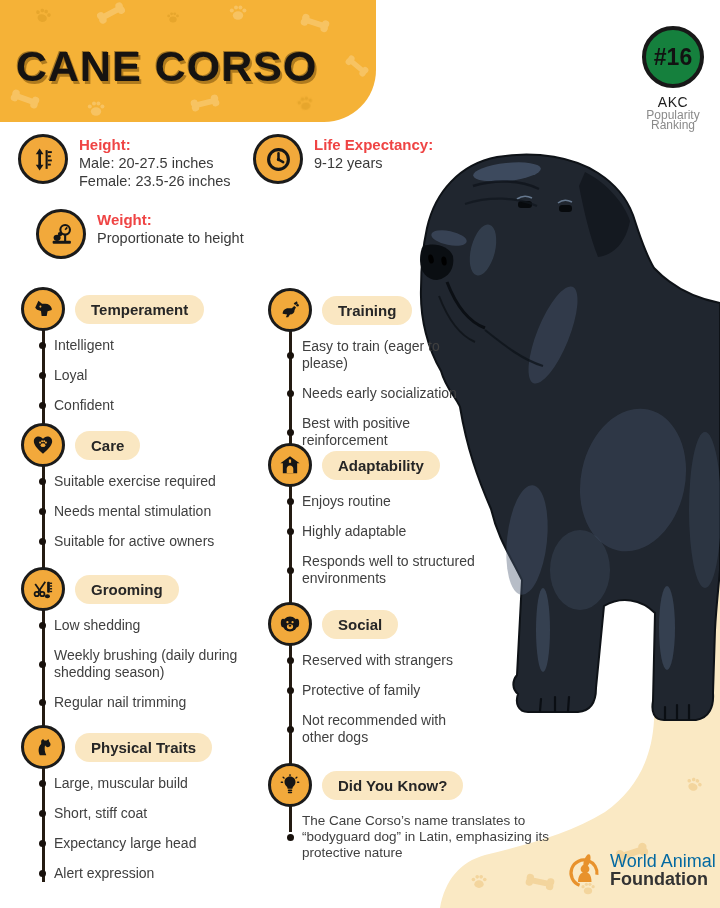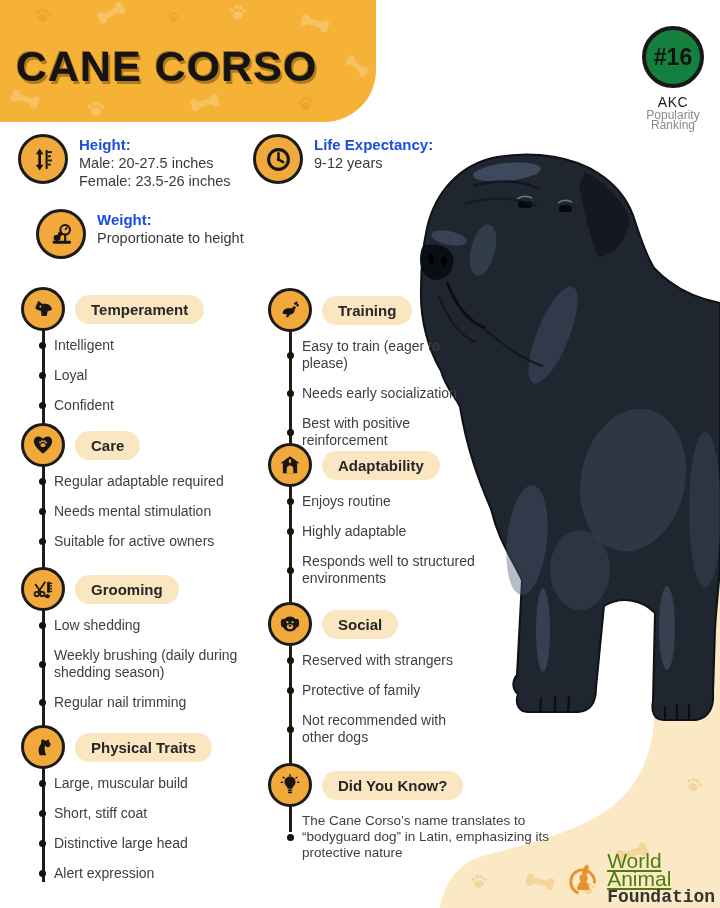--- a/index.html
+++ b/index.html
@@ -19,21 +19,21 @@
     display:flex;align-items:center;justify-content:center;font-size:23px;font-weight:700;color:#121212;}
   .badge-org{margin-top:6px;font-size:14px;font-weight:400;color:#1c1c1c;letter-spacing:.5px;}
   .badge-sub{font-size:12px;color:#8a8a8a;line-height:10px;}
 
   
   .stat{position:absolute;display:flex;gap:11px;align-items:flex-start;z-index:3;}
   .stat-0{left:18px;top:134px;} .stat-1{left:253px;top:134px;} .stat-2{left:36px;top:209px;}
   .stat-icon{flex:none;width:44px;height:44px;border-radius:50%;background:#F2A93B;border:3px solid #1b1b1b;
     display:flex;align-items:center;justify-content:center;}
   .stat-text{padding-top:2px;}
-  .stat-label{font-size:15px;font-weight:800;color:#1d4ed8;line-height:18px;}
+  .stat-label{font-size:15px;font-weight:800;color:#ef4444;line-height:18px;}
   .stat-line{font-size:14.5px;color:#3a3a3a;line-height:18px;}
 
   
   .timeline-line{position:absolute;width:3px;background:#241b12;z-index:2;}
   #line-left{left:42px;top:300px;height:582px;}
   #line-right{left:289px;top:312px;height:520px;}
   .col{position:absolute;top:285px;z-index:3;}
   .col-left{left:20px;width:240px;}
   .col-right{left:266px;width:300px;}
   .sec{position:absolute;left:0;}
@@ -53,22 +53,22 @@
   .item-text{font-size:14px;line-height:17px;color:#404040;}
   .col-left .item-text{width:190px;} .col-right .item-text{width:178px;}
   .col-right .sec:nth-child(4) .item-text{width:272px;font-size:13.5px;line-height:16px;}
 
   
   #blob{position:absolute;left:430px;top:550px;z-index:1;}
   #dog{position:absolute;left:415px;top:150px;z-index:2;}
 
   
   .footer-logo{position:absolute;left:568px;top:852px;display:flex;align-items:center;gap:8px;z-index:4;}
-  .logo-text .l1{font-size:21px;color:#4d7c0f;line-height:18px;text-decoration:underline;}
-  .logo-text .l2{font-size:18px;font-weight:800;color:#333333;line-height:19px;font-family:Liberation Mono, monospace;}
+  .logo-text .l1{font-size:18px;color:#0369a1;line-height:18px;}
+  .logo-text .l2{font-size:18px;font-weight:800;color:#333333;line-height:19px;}
 
   svg{display:block;}
 </style>
 </head>
 <body>
 
 <svg width="0" height="0" style="position:absolute" aria-hidden="true">
   <defs>
     <symbol id="sym-bone" viewBox="0 0 26 12">
       <circle cx="4" cy="4" r="3.2"></circle>
@@ -339,21 +339,21 @@
       <span class="sec-icon">
             <svg width="22" height="22">
               <use href="#heart-paw-icon"></use>
             </svg>
           </span>
       <span class="sec-pill">Care</span>
     </div>
     <div class="sec-items">
           <div class="item">
     <span class="dot"></span>
-    <span class="item-text">Regular adaptable required</span>
+    <span class="item-text">Suitable exercise required</span>
   </div>
           <div class="item">
     <span class="dot"></span>
     <span class="item-text">Needs mental stimulation</span>
   </div>
           <div class="item">
     <span class="dot"></span>
     <span class="item-text">Suitable for active owners</span>
   </div>
         </div>
@@ -395,21 +395,21 @@
           <div class="item">
     <span class="dot"></span>
     <span class="item-text">Large, muscular build</span>
   </div>
           <div class="item">
     <span class="dot"></span>
     <span class="item-text">Short, stiff coat</span>
   </div>
           <div class="item">
     <span class="dot"></span>
-    <span class="item-text">Distinctive large head</span>
+    <span class="item-text">Expectancy large head</span>
   </div>
           <div class="item">
     <span class="dot"></span>
     <span class="item-text">Alert expression</span>
   </div>
         </div>
   </div>
     </div>
   <div class="col col-right" id="col-right">
       <div class="sec">

